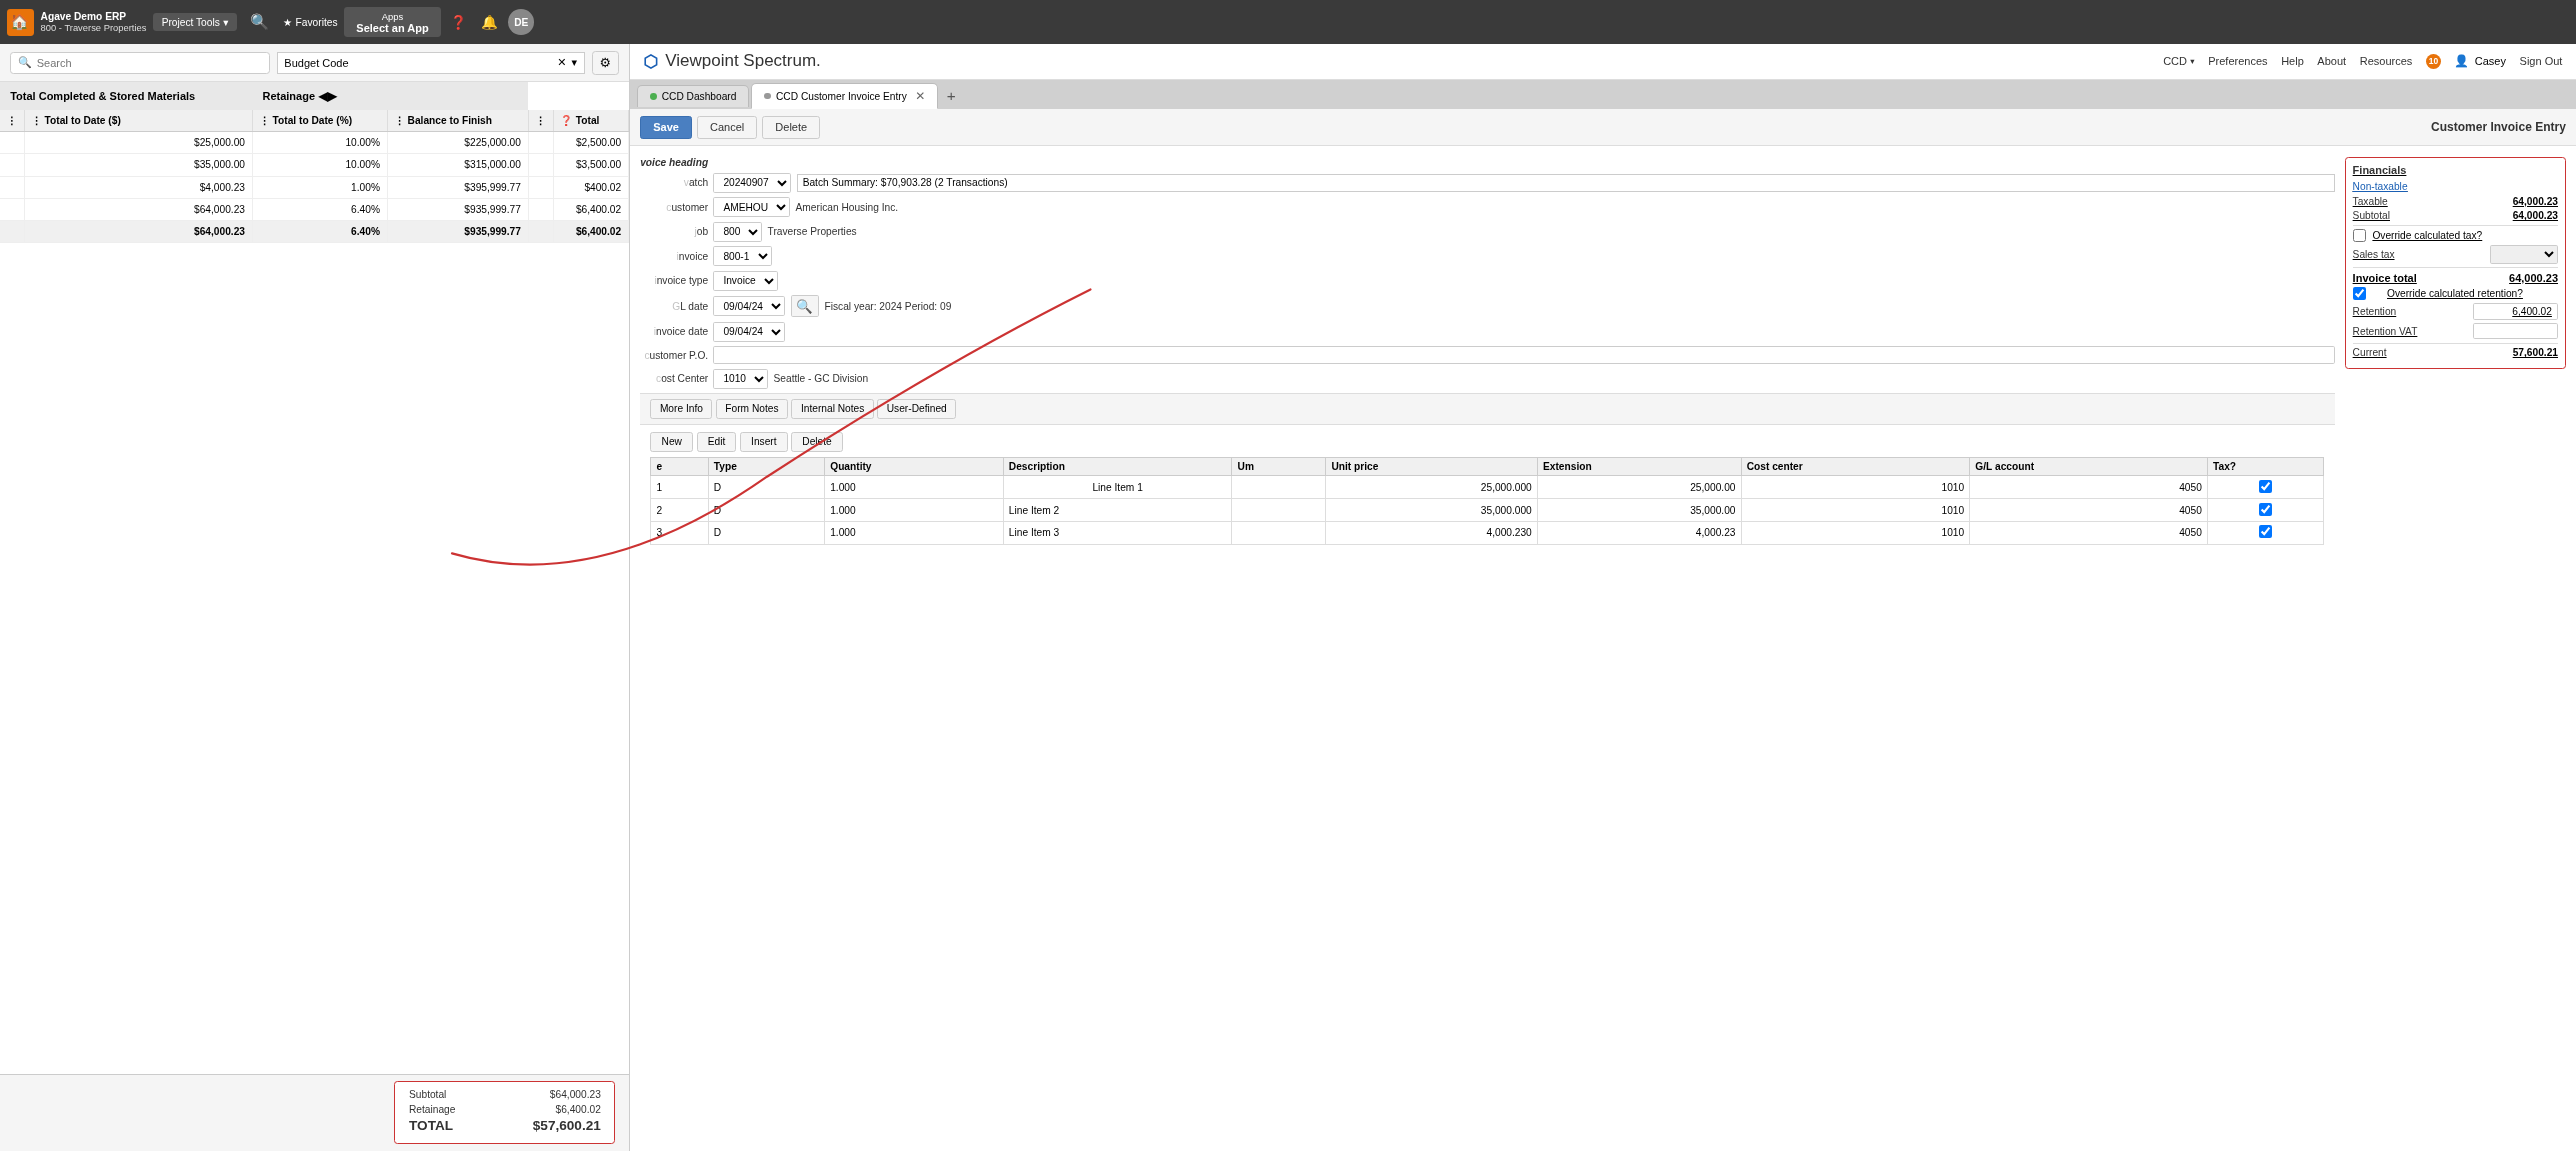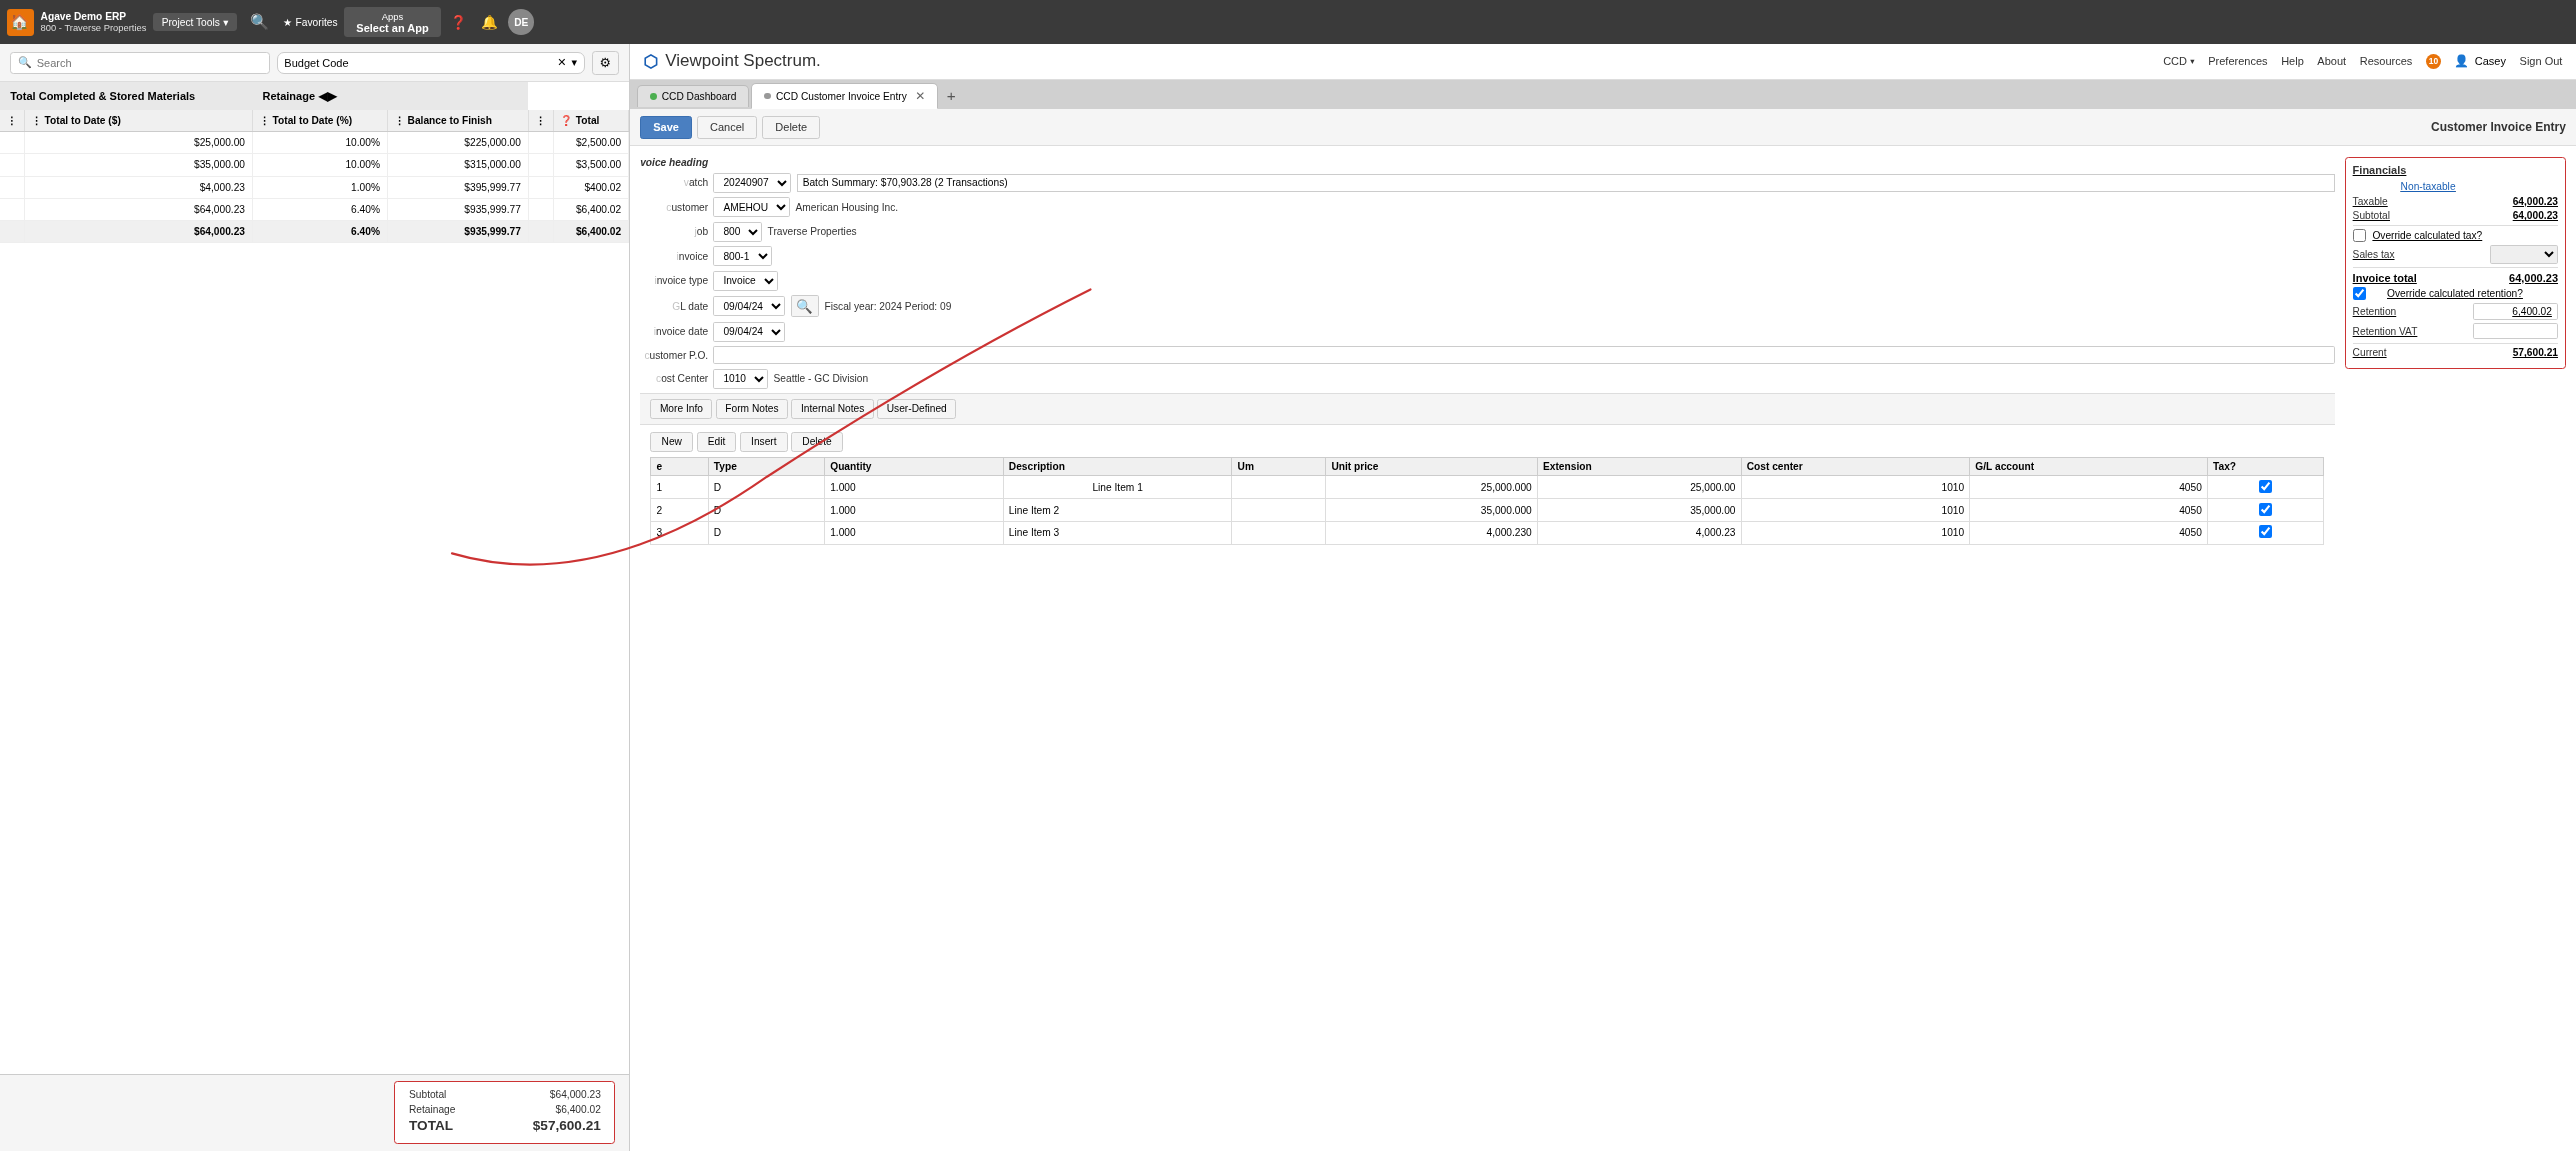--- a/index.html
+++ b/index.html
@@ -67,21 +67,21 @@
       gap: 5.1px;
       flex: 1;
     }
     .search-box input {
       border: none; outline: none; font-size: 11px; width: 100%;
     }
     .budget-code-select {
       display: flex;
       align-items: center;
       border: 0.9px solid #ccc;
-      border-radius: 7px;
+      border-radius: 0;
       background: #fff;
       padding: 3.4px 6.8px;
       gap: 5.1px;
       flex: 1.2;
       cursor: pointer;
     }
     .filter-btn {
       background: none; border: 0.9px solid #ccc; border-radius: 3.4px;
       padding: 3.4px 6.8px; cursor: pointer; font-size: 12.8px;
     }
@@ -353,21 +353,21 @@
     .line-table td {
       border: 0.9px solid #ddd;
       padding: 3.4px 5.1px;
       text-align: right;
     }
     .line-table td:nth-child(1),
     .line-table td:nth-child(2),
     .line-table td:nth-child(3) { text-align: left; }
     .line-table td input[type=checkbox] { cursor: pointer; }
 
-    .non-taxable-label { color: #1a5fb4; text-decoration: underline; cursor: pointer; font-size: 10.2px; margin-left: 48px; }
+    .non-taxable-label { color: #1a5fb4; text-decoration: underline; cursor: pointer; font-size: 10.2px; }
 
     
     .batch-summary-input {
       flex: 1;
       border: 0.9px solid #ccc;
       padding: 2.6px 5.1px;
       font-size: 10.2px;
       background: #fff;
     }
 

